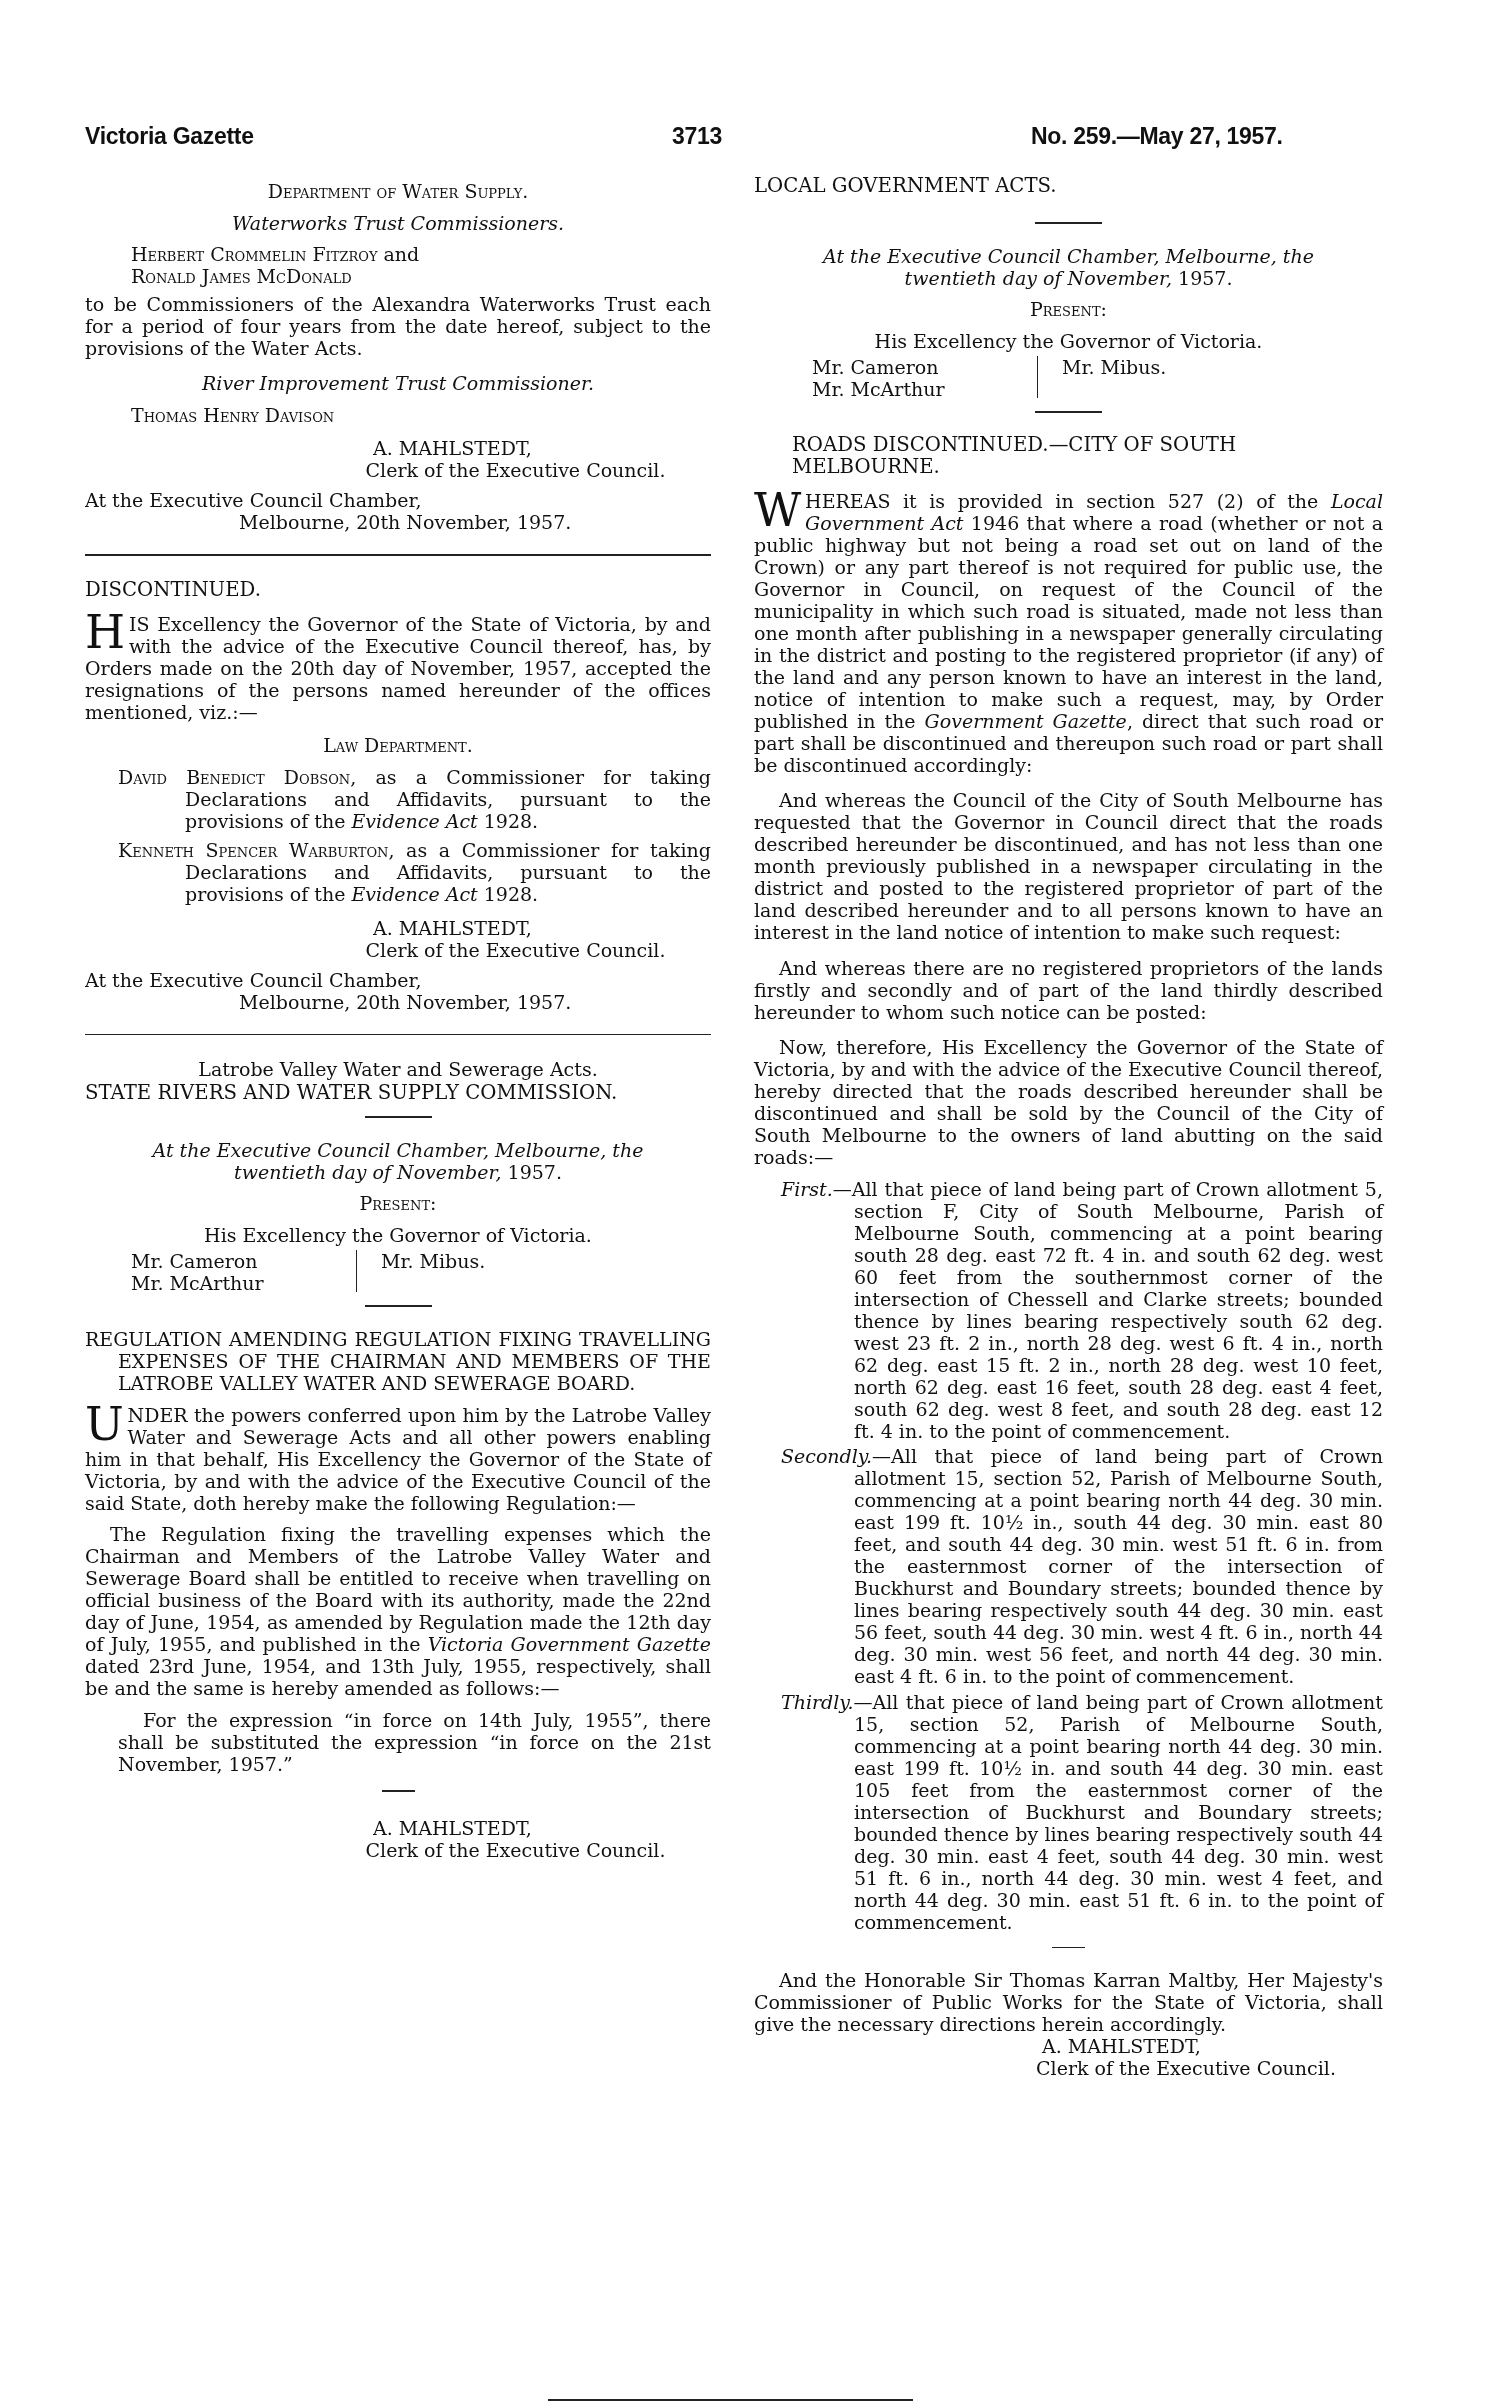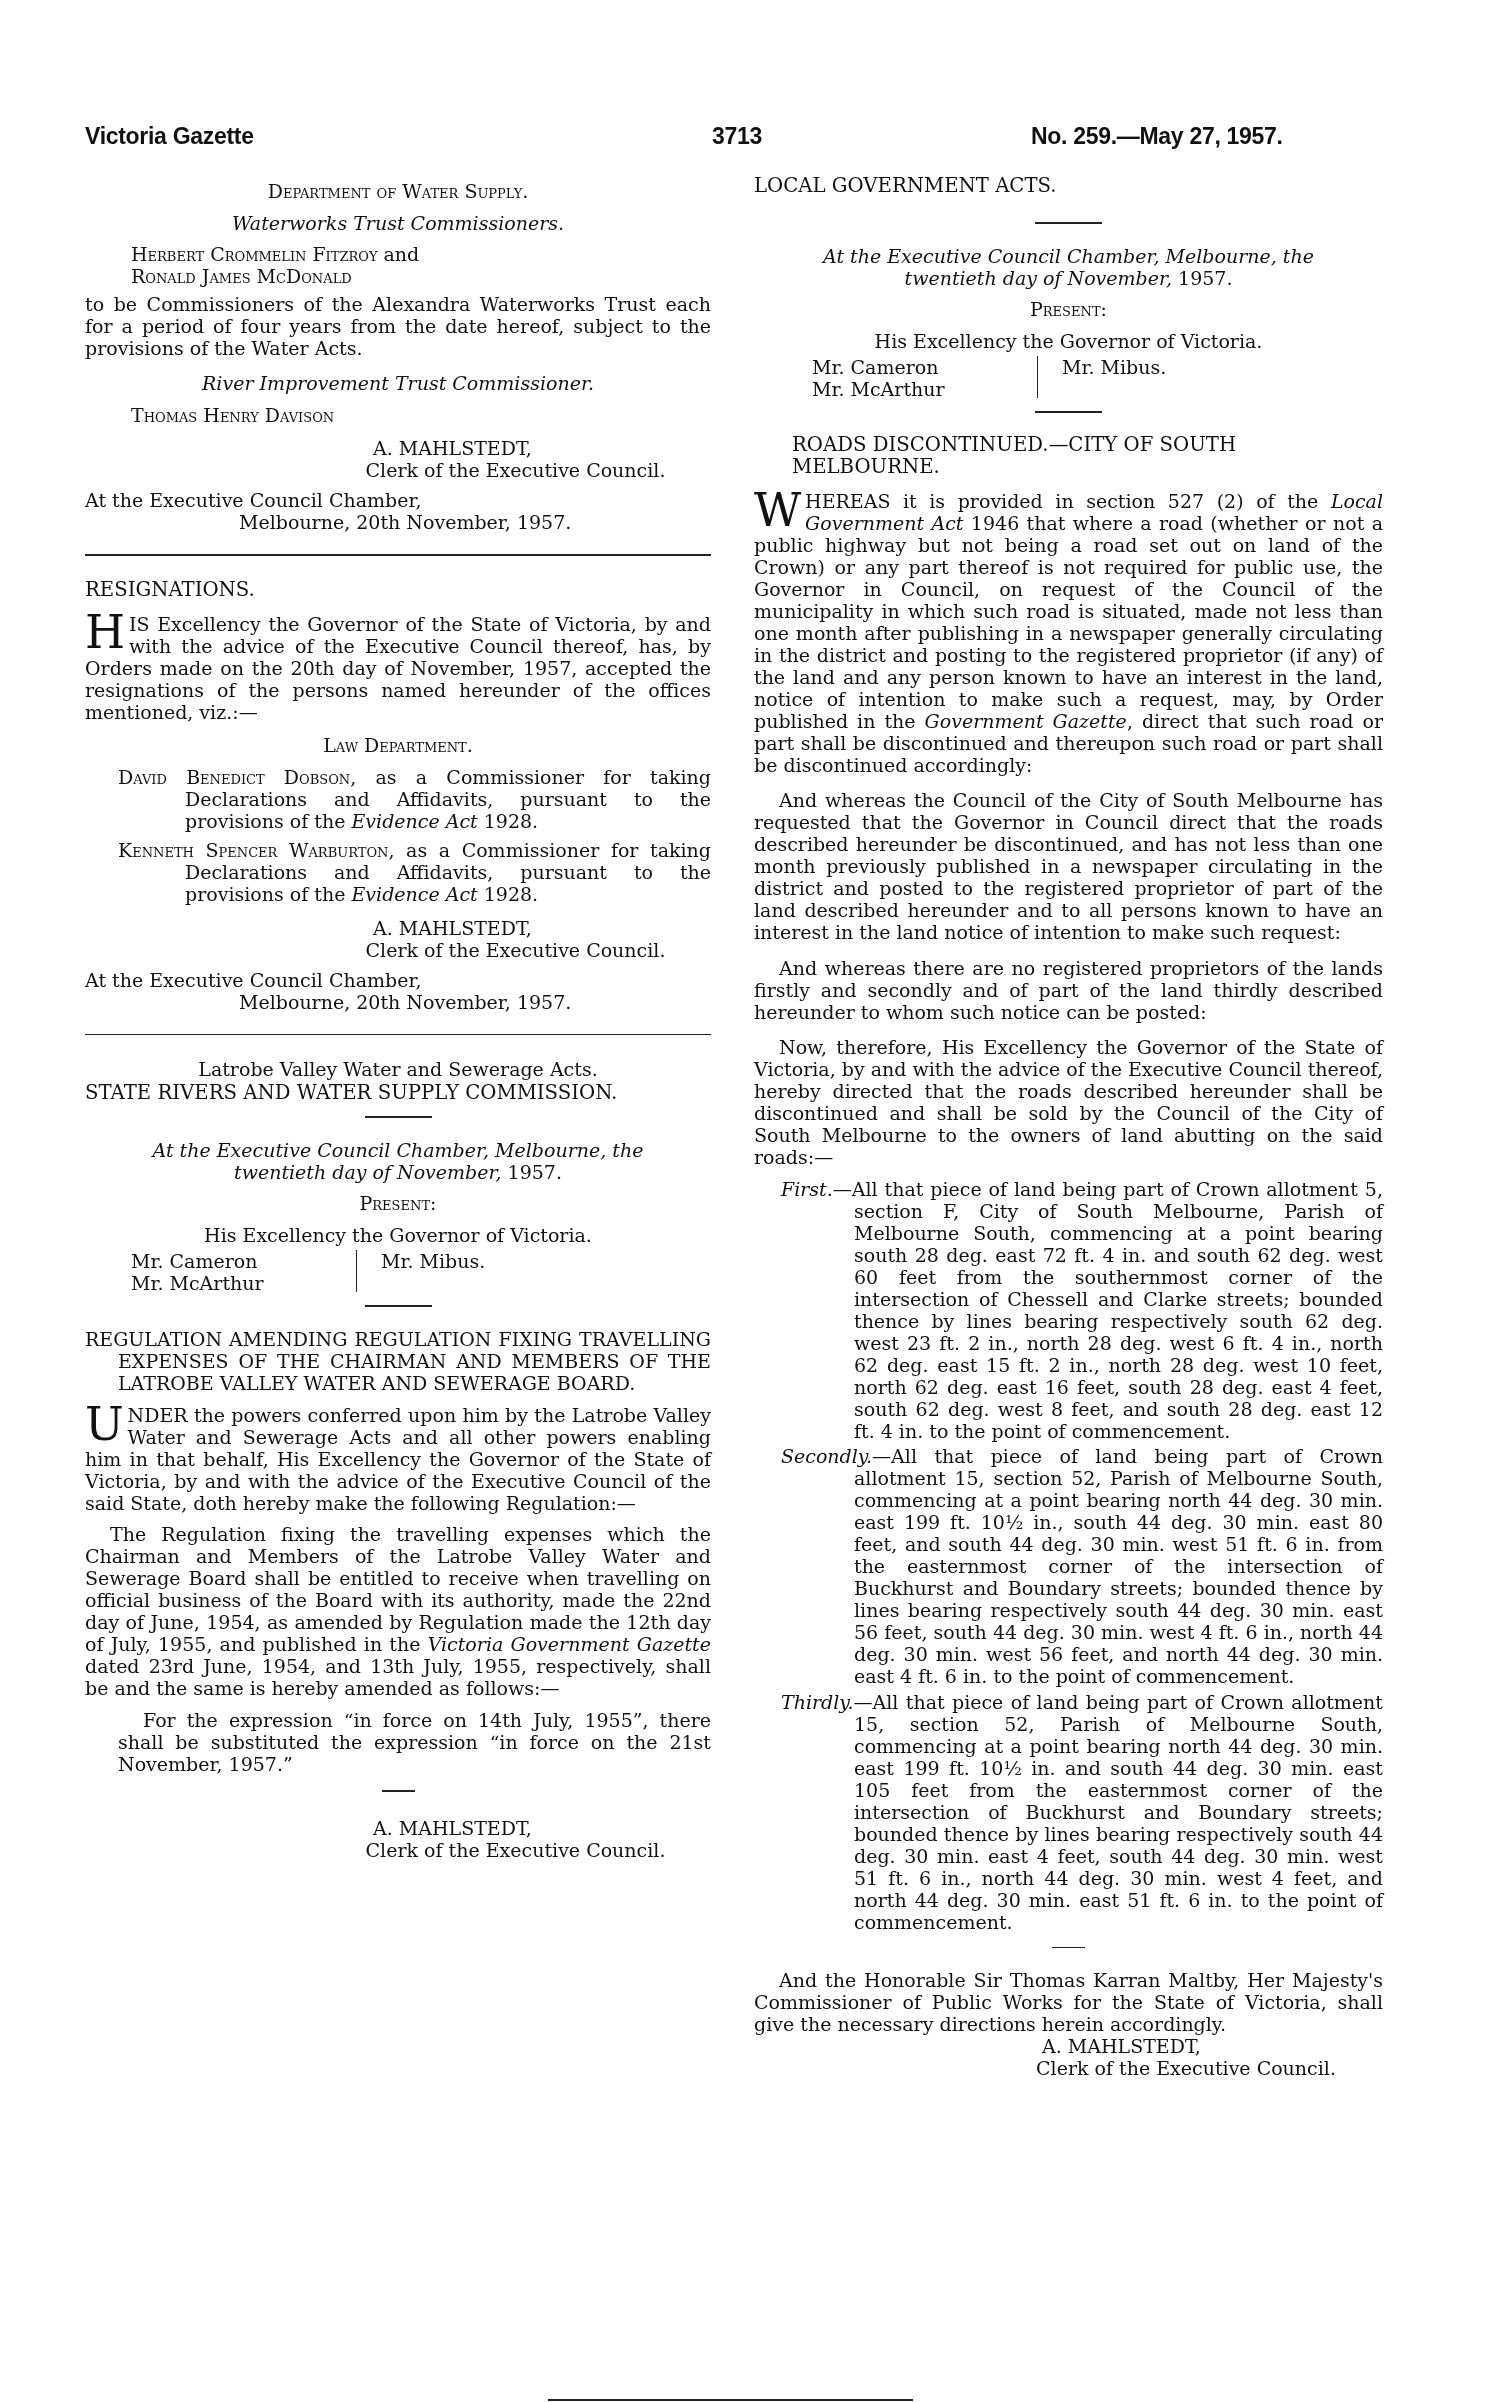--- a/index.html
+++ b/index.html
@@ -3,21 +3,21 @@
 <meta charset="utf-8">
 <style>
   html, body { margin: 0; padding: 0; background: #ffffff; }
   body {
     width: 1506px; height: 2403px; position: relative; overflow: hidden;
     font-family: "DejaVu Serif", "Liberation Serif", serif;
     color: #111111;
   }
   .hdr { position: absolute; top: 123px; font-size: 23px; font-weight: bold; font-family: "Liberation Sans", "DejaVu Sans", sans-serif; letter-spacing: -0.3px; }
   .hdr-left { left: 85px; }
-  .hdr-center { left: 712px; }
+  .hdr-center { left: 672px; }
   .hdr-right { left: 1031px; }
   .col { position: absolute; top: 175px; width: 626px; font-size: 19px; line-height: 22px; }
   .col-left { left: 85px; }
   .col-right { left: 754px; width: 629px; }
   p { margin: 0 0 9.6px 0; text-align: justify; }
   .c { text-align: center; }
   .sc { font-variant: small-caps; }
   .it { font-style: italic; }
   .indent { text-indent: 25px; }
   .names { margin: 0 0 1.9px 46px; text-align: left; }
@@ -56,21 +56,21 @@
     <p class="names sc">Thomas Henry Davison</p>
     <p class="sig-name">A. MAHLSTEDT,</p>
     <p class="sig-title">Clerk of the Executive Council.</p>
     <p class="place1">At the Executive Council Chamber,</p>
     <p class="place2">Melbourne, 20th November, 1957.</p>
   </section>
 
   <div class="rule-long"></div>
 
   <section>
-    <p class="heading">RESIGNATIONS.</p>
+    <p class="heading">DISCONTINUED.</p>
     <p><span class="dropcap">H</span><span>IS Excellency the Governor of the State of Victoria, by and with the advice of the Executive Council thereof, has, by Orders made on the 20th day of November, 1957, accepted the resignations of the persons named hereunder of the offices mentioned, viz.:—</span></p>
     <p class="c sc clear" style="margin-top:11.5px;">Law Department.</p>
     <p class="hang"><span class="sc">David Benedict Dobson</span><span>, as a Commissioner for taking Declarations and Affidavits, pursuant to the provisions of the </span><span class="it">Evidence Act</span><span> 1928.</span></p>
     <p class="hang"><span class="sc">Kenneth Spencer Warburton</span><span>, as a Commissioner for taking Declarations and Affidavits, pursuant to the provisions of the </span><span class="it">Evidence Act</span><span> 1928.</span></p>
     <p class="sig-name">A. MAHLSTEDT,</p>
     <p class="sig-title">Clerk of the Executive Council.</p>
     <p class="place1">At the Executive Council Chamber,</p>
     <p class="place2">Melbourne, 20th November, 1957.</p>
   </section>
 

